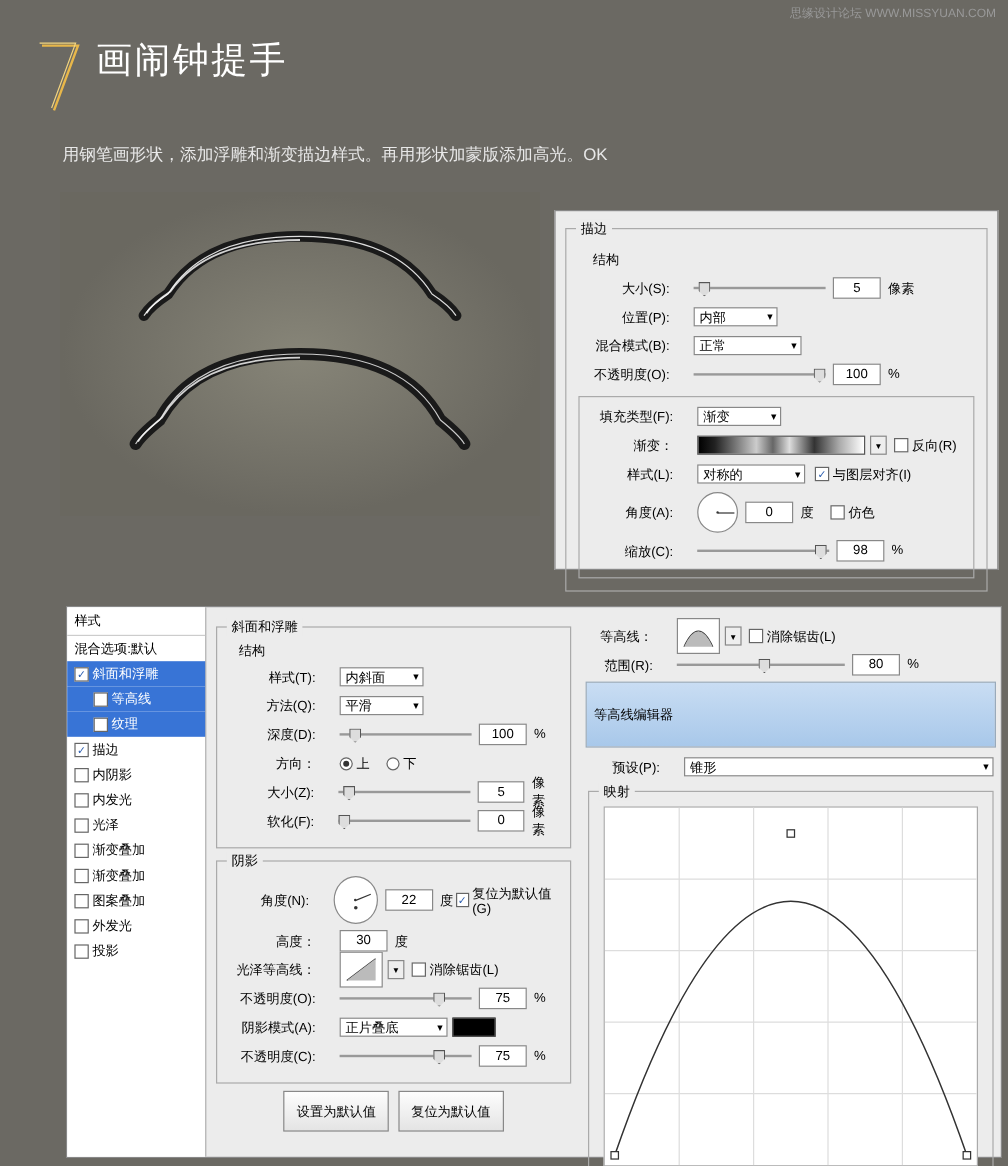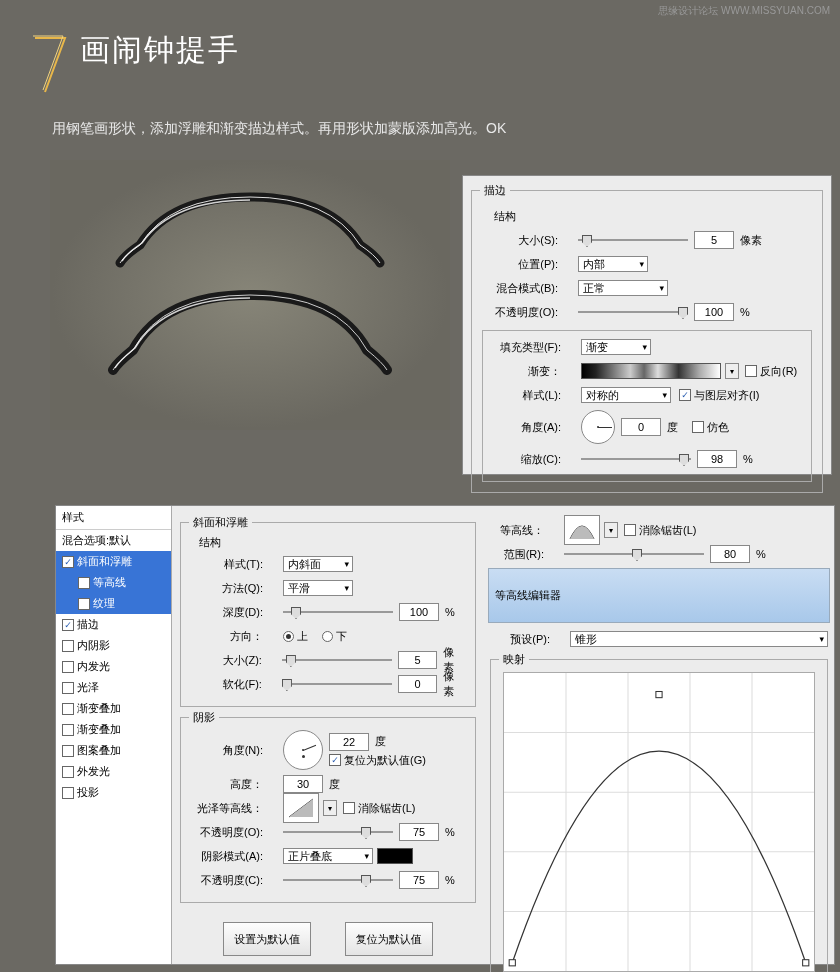--- a/index.html
+++ b/index.html
@@ -38,21 +38,21 @@
 .angle-dial::after{content:"";position:absolute;width:2px;height:2px;background:#333;border-radius:50%;top:50%;left:50%;transform:translate(-50%,-50%)}
 .angle-line{position:absolute;width:14px;height:1px;background:#333;top:50%;left:50%;transform-origin:left center}
 .styles-list{width:116px;border-right:1px solid #aaa;background:#ffffff}
 .styles-list .hdr{padding:4px 6px;border-bottom:1px solid #ccc;font-size:11px}
 .styles-list .item{padding:3px 6px;font-size:11px;display:flex;align-items:center}
 .styles-list .item.sel-row{background:#3874d6;color:#fff}
 .styles-list .item.indent{padding-left:22px}
 .styles-list .chk{flex-shrink:0}
 .mid-col{flex:1;padding:4px;position:relative}
 .right-col{width:350px;padding:4px}
-.btn{height:20px;border:1px solid #888;background:linear-gradient(#fdfdfd,#e4e4e4);padding:16px 10px;font-size:11px;display:inline-flex;align-items:center;margin:15px}
+.btn{height:20px;border:1px solid #888;background:linear-gradient(#fdfdfd,#e4e4e4);padding:16px 10px;font-size:11px;display:inline-flex;align-items:center;margin:2px}
 .contour-thumb{width:36px;height:30px;border:1px solid #888;background:#fff;display:inline-flex;align-items:center;justify-content:center;margin-right:4px}
 .swatch{width:36px;height:16px;border:1px solid #555;margin:0 4px}
 .blue-bar{background:linear-gradient(#c9ddf3,#a8c8ea);padding:19px 6px;font-size:11px;border:1px solid #9ab;margin-bottom:6px}
 .curve-box{border:1px solid #aaa;background:#fff;height:300px;position:relative;margin:4px}
 </style>
 </head>
 <body>
 
 <div class="watermark">思缘设计论坛 WWW.MISSYUAN.COM</div>
 
@@ -257,21 +257,21 @@
         </div>
     </div>
     <div class="group" style="margin:10px 4px 4px 4px">
       <div class="group-title">阴影</div>
       <div class="row" style="height:40px">
           <span class="lbl">角度(N):</span>
           <div class="angle-dial" style="width:40px;height:40px">
             <div class="angle-line" style="transform:rotate(-22deg)"></div>
             <div style="position:absolute;width:3px;height:3px;background:#333;border-radius:50%;top:62%;left:48%"></div>
           </div>
-          <div style="display:flex;flex-direction:column;gap:2px">
+          <div style="display:flex;flex-direction:row;gap:2px">
             <div style="display:flex;align-items:center">
               <div class="numbox">22</div>
               <span class="unit">度</span>
             </div>
             <div style="display:flex;align-items:center">
               <span class="chk">✓</span>
               <span>复位为默认值(G)</span>
             </div>
           </div>
         </div>

